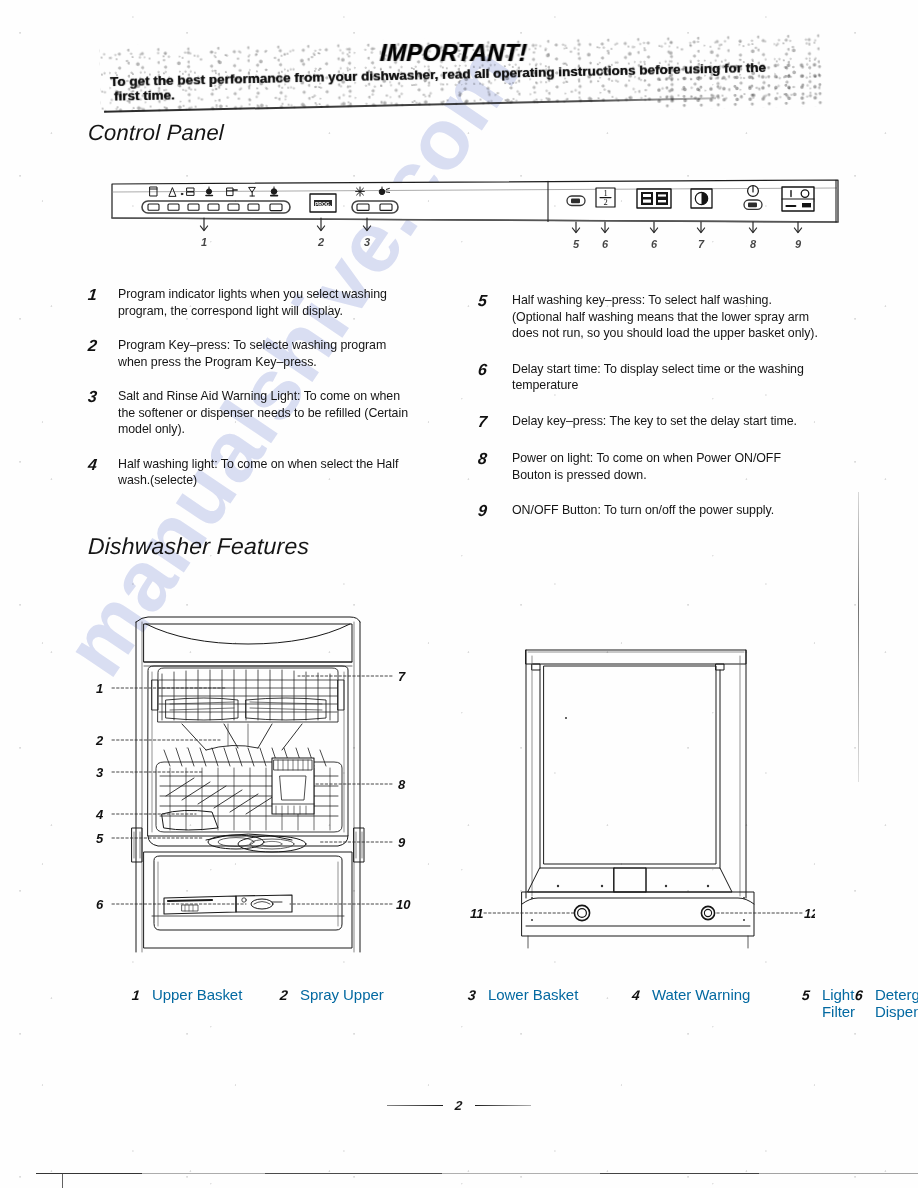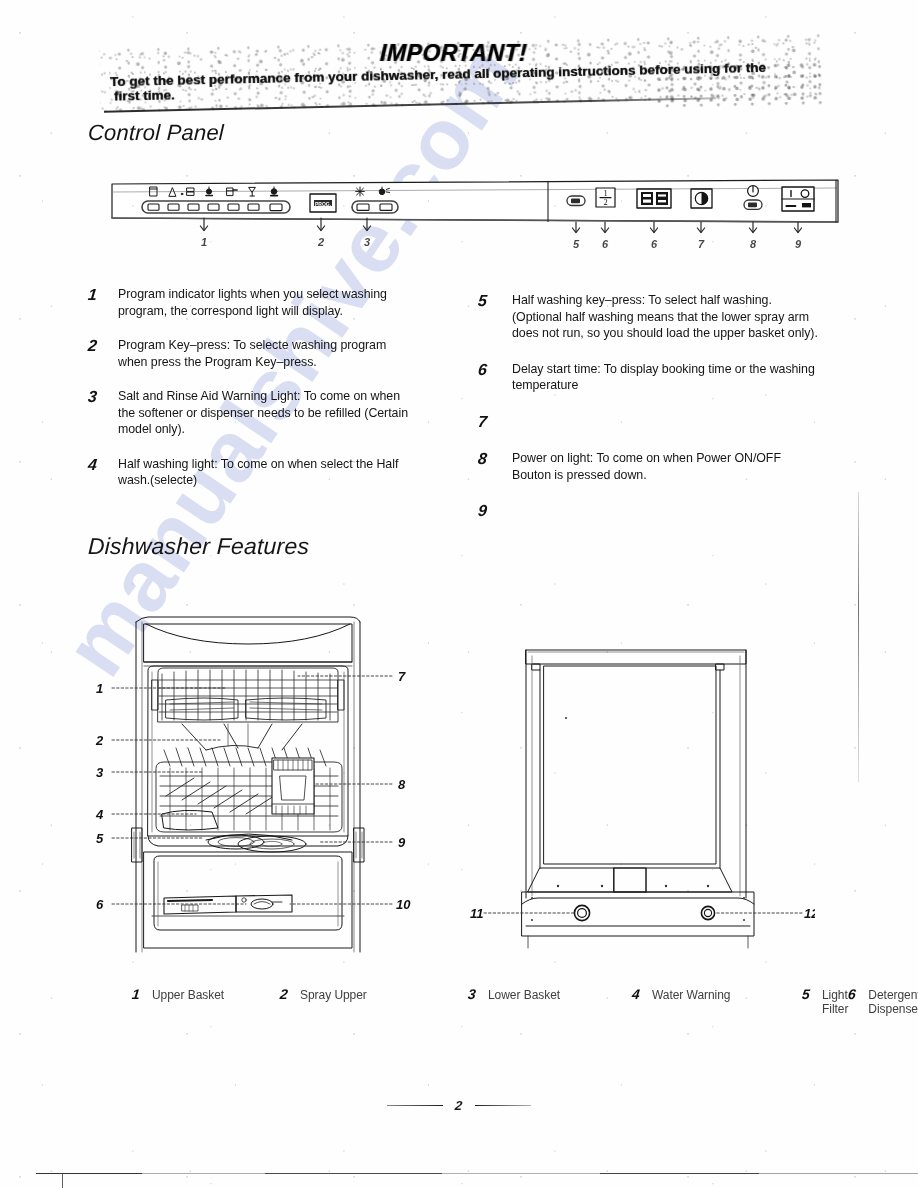--- a/index.html
+++ b/index.html
@@ -209,22 +209,22 @@
   }
   .legend-num {
     flex: 0 0 20px;
     font-size: 14px;
     font-style: italic;
     font-weight: 700;
     color: #111;
     transform: skewX(-6deg);
   }
   .legend-label {
-    font-size: 12px;
-    color: #404040;
+    font-size: 15px;
+    color: #0369a1;
     letter-spacing: -.05px;
   }
 
   
   #page-footer {
     position: absolute;
     left: 0; right: 0; top: 1098px;
     display: flex;
     align-items: center;
     justify-content: center;
@@ -480,31 +480,33 @@
     </div>
   </div>
 
   <div class="key-list" id="key-list-right">
     <div class="key-item">
       <div class="key-num">5</div>
       <div class="key-text">Half washing  key–press: To select half washing. (Optional  half washing means that the lower spray arm does not run, so you should load the upper basket only).</div>
     </div>
     <div class="key-item">
       <div class="key-num">6</div>
-      <div class="key-text">Delay start time: To display booking time or  the washing temperature</div>
+      <div class="key-text">Delay start time: To display select time or  the washing temperature</div>
     </div>
     <div class="key-item">
       <div class="key-num">7</div>
+      <div class="key-text">Delay key–press: The key to set the delay start time.</div>
     </div>
     <div class="key-item">
       <div class="key-num">8</div>
       <div class="key-text">Power on  light: To come on when Power ON/OFF Bouton is pressed down.</div>
     </div>
     <div class="key-item">
       <div class="key-num">9</div>
+      <div class="key-text">ON/OFF Button: To turn on/off the power supply.</div>
     </div>
   </div>
 
   <div class="section-heading" id="heading-dishwasher-features">Dishwasher Features</div>
 
   <div id="features-figure-left">
     <svg width="340" height="355" viewBox="0 0 340 355" xmlns="http://www.w3.org/2000/svg" fill="none" stroke="#181818" stroke-width="1" stroke-linecap="round" stroke-linejoin="round">
 
       <g>
         <path d="M50 22 L50 352"></path>

